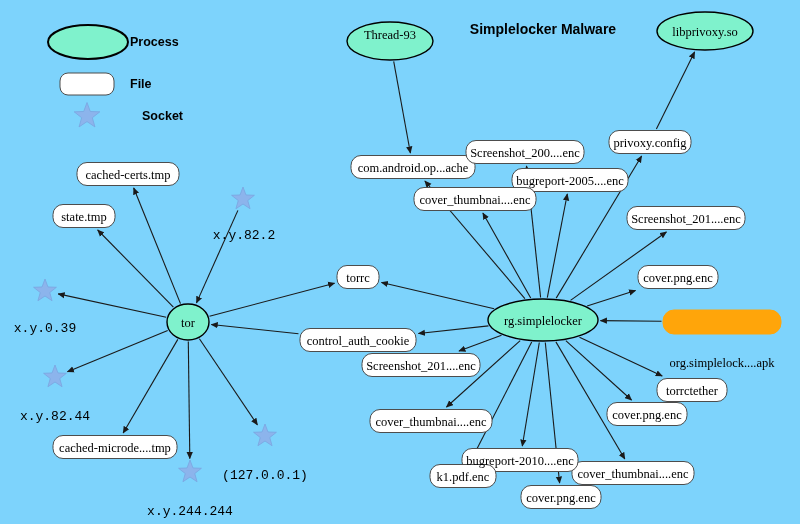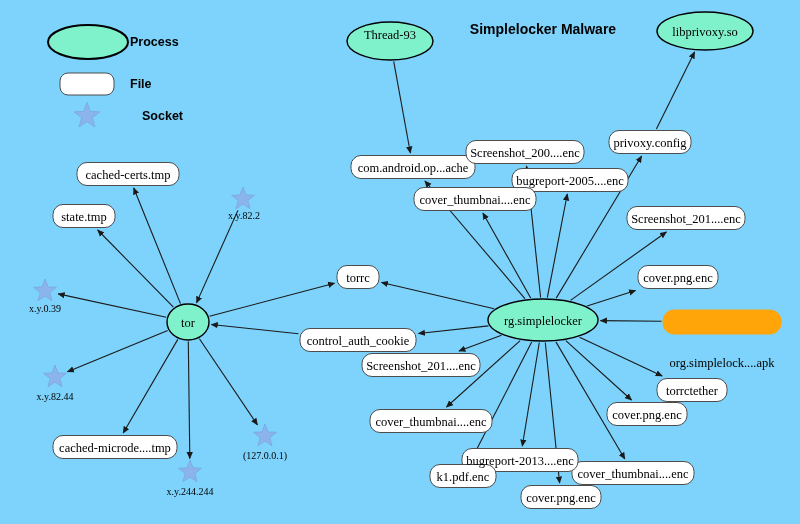--- a/index.html
+++ b/index.html
@@ -18,24 +18,25 @@
     white-space:nowrap;
     font-family:"Liberation Serif", serif;
     font-size:12.5px;
     color:#000000;
     transform:translate(-50%,-50%);
     pointer-events:none;
   }
   .sock-label{
     position:absolute;
     white-space:nowrap;
-    font-family:Liberation Serif, serif;
-    font-size:10px;
+    font-family:Liberation Mono, monospace;
+    font-size:13px;
     color:#000000;
     transform:translate(-50%,-50%);
+    margin-top:20px;
   }
   .legend-text{
     position:absolute;
     white-space:nowrap;
     font-family:"Liberation Sans", sans-serif;
     font-size:12.5px;
     font-weight:bold;
     color:#000000;
     transform:translate(0,-50%);
   }
@@ -272,21 +273,21 @@
       <div class="node-label" style="left: 525px; top: 152.5px;">Screenshot_200....enc</div>
       <div class="node-label" style="left: 570px; top: 180.5px;">bugreport-2005....enc</div>
       <div class="node-label" style="left: 475px; top: 199.5px;">cover_thumbnai....enc</div>
       <div class="node-label" style="left: 650px; top: 142.5px;">privoxy.config</div>
       <div class="node-label" style="left: 686px; top: 218.5px;">Screenshot_201....enc</div>
       <div class="node-label" style="left: 678px; top: 277.5px;">cover.png.enc</div>
       <div class="node-label" style="left: 692px; top: 390.5px;">torrctether</div>
       <div class="node-label" style="left: 647px; top: 414.5px;">cover.png.enc</div>
       <div class="node-label" style="left: 633px; top: 473.5px;">cover_thumbnai....enc</div>
       <div class="node-label" style="left: 561px; top: 497.5px;">cover.png.enc</div>
-      <div class="node-label" style="left: 520px; top: 460.5px;">bugreport-2013....enc</div>
+      <div class="node-label" style="left: 520px; top: 460.5px;">bugreport-2010....enc</div>
       <div class="node-label" style="left: 463px; top: 476.5px;">k1.pdf.enc</div>
       <div class="node-label" style="left: 431px; top: 421.5px;">cover_thumbnai....enc</div>
       <div class="node-label" style="left: 421px; top: 365.5px;">Screenshot_201....enc</div>
       <div class="sock-label" style="left: 244px; top: 215px;">x.y.82.2</div>
       <div class="sock-label" style="left: 45px; top: 308px;">x.y.0.39</div>
       <div class="sock-label" style="left: 55px; top: 396px;">x.y.82.44</div>
       <div class="sock-label" style="left: 190px; top: 491px;">x.y.244.244</div>
       <div class="sock-label" style="left: 265px; top: 455px; text-align: center;">(127.0.0.1)</div>
     </div>
 </div>

